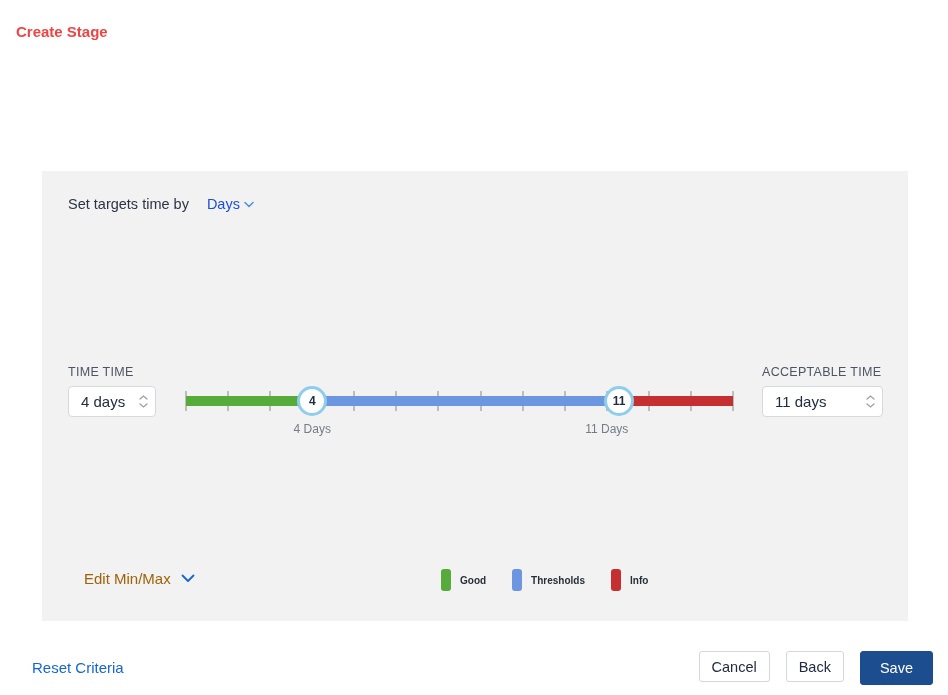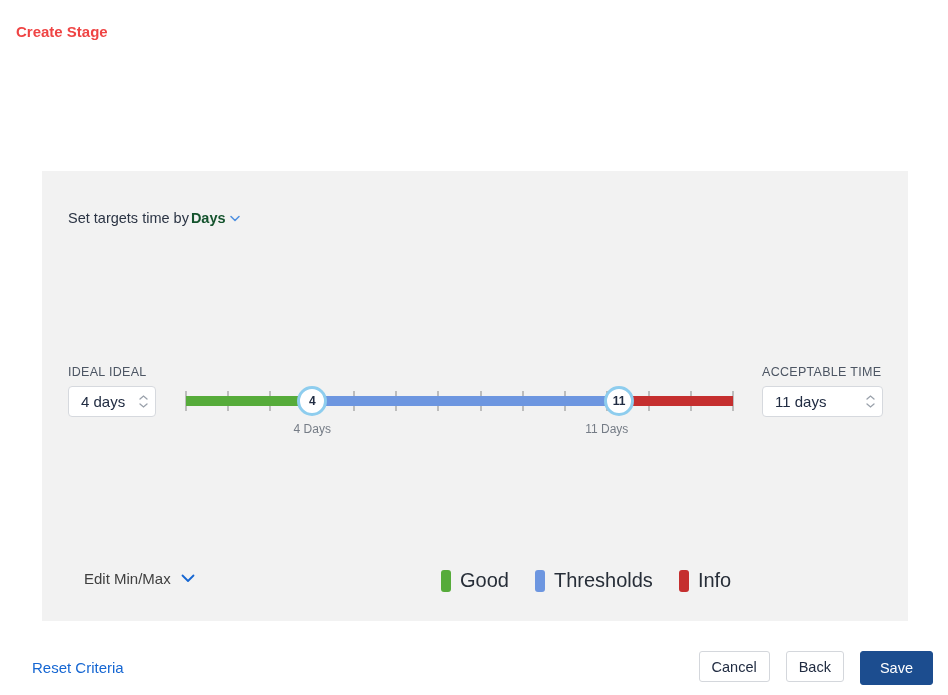--- a/index.html
+++ b/index.html
@@ -17,47 +17,47 @@
   .step-circle.current{background:#2f62d9;color:#fff;font-size:14px;font-weight:700;}
   .step-label{font-size:14px;color:#25314c;white-space:nowrap;}
   .step-label.current{font-weight:700;color:#1c2742;}
   .step-line{flex:1 1 auto;height:1px;background:#2f62d9;margin:0 24px;}
 
   .section-heading{position:absolute;left:42px;top:138px;font-size:16.5px;color:#22304a;}
 
   
   .panel{position:absolute;left:42px;top:171px;width:866px;height:450px;background:#f2f2f2;}
 
-  .target-row{position:absolute;left:26px;top:39px;font-size:14.5px;color:#2b3444;
-              display:flex;align-items:flex-end;gap:2px;}
-  .link-blue{color:#14532d;cursor:pointer;font-weight:bold;}
+  .target-row{position:absolute;left:26px;top:25px;font-size:14.5px;color:#2b3444;
+              display:flex;align-items:flex-end;gap:18px;}
+  .link-blue{color:#1d4ed8;cursor:pointer;}
   .target-unit{display:inline-flex;align-items:center;gap:4px;}
 
   .field-label{position:absolute;font-size:12.5px;color:#4c5563;letter-spacing:.3px;}
   .input-box{position:absolute;height:31px;background:#fff;border:1px solid #d6d9de;border-radius:4px;
              box-sizing:border-box;display:flex;align-items:center;justify-content:space-between;
              padding:0 7px 0 12px;font-size:15px;color:#212c42;cursor:text;}
   .spin{display:flex;flex-direction:column;gap:3px;align-items:center;cursor:pointer;}
 
   
   .slider-area{position:absolute;left:144px;top:214px;width:547px;height:52px;}
   .tick{position:absolute;top:6px;width:2px;height:20px;background:#bdbdbd;}
   .seg{position:absolute;top:11px;height:10px;}
   .handle{position:absolute;top:1px;width:30px;height:30px;border-radius:50%;background:#fff;
           border:3px solid #8ecdee;box-sizing:border-box;display:flex;align-items:center;
           justify-content:center;font-size:12px;font-weight:700;color:#212c42;cursor:grab;z-index:2;}
   .day-label{position:absolute;top:37px;transform:translateX(-50%);font-size:12px;color:#757c86;white-space:nowrap;}
 
-  .edit-minmax{position:absolute;left:42px;top:399px;font-size:15px;color:#404040;
+  .edit-minmax{position:absolute;left:42px;top:399px;font-size:15px;color:#a16207;
                display:flex;align-items:center;gap:10px;cursor:pointer;}
 
   .legend{position:absolute;left:399px;top:398px;display:flex;align-items:center;gap:26px;}
   .legend-item{display:flex;align-items:center;gap:9px;}
   .swatch{width:10px;height:22px;border-radius:3px;}
-  .legend-label{font-size:20px;color:#272e38;}
+  .legend-label{font-size:10px;color:#272e38;font-weight:bold;}
 
   
   .reset-link{position:absolute;left:32px;top:659px;font-size:15px;color:#1566d2;cursor:pointer;}
   .footer-buttons{position:absolute;right:15px;top:651px;display:flex;gap:16px;}
   .btn{height:31px;border-radius:3px;border:1px solid #d4d7dc;background:#fff;color:#212c42;
        font-size:14.5px;font-family:"Liberation Sans",sans-serif;padding:0 12px;cursor:pointer;
        display:flex;align-items:center;}
   .btn.primary{background:#1c4d8f;border-color:#1c4d8f;color:#fff;padding:16px 19px;}
 </style>
 </head>
@@ -74,21 +74,21 @@
     <div class="target-row">
       <span>Set targets time by</span>
       <span class="target-unit link-blue">
         <span>Days</span>
         <svg width="10" height="7" viewBox="0 0 10 7">
             <path d="M1 1.5 L5 5.5 L9 1.5" fill="none" stroke="#4d8fe0" stroke-width="1.5" stroke-linecap="round" stroke-linejoin="round"></path>
           </svg>
       </span>
     </div>
 
-    <div class="field-label" style="left:26px;top:194px;">IDEAL IDEAL</div>
+    <div class="field-label" style="left:26px;top:194px;">TIME TIME</div>
     <div class="input-box" style="left:26px;top:215px;width:88px;">
       <span>4 days</span>
       <span class="spin">
         <svg width="9" height="5" viewBox="0 0 9 5">
             <path d="M1 4 L4.5 1 L8 4" fill="none" stroke="#9aa1ab" stroke-width="1.3" stroke-linecap="round"></path>
           </svg>
         <svg width="9" height="5" viewBox="0 0 9 5">
             <path d="M1 1 L4.5 4 L8 1" fill="none" stroke="#9aa1ab" stroke-width="1.3" stroke-linecap="round"></path>
           </svg>
       </span>

